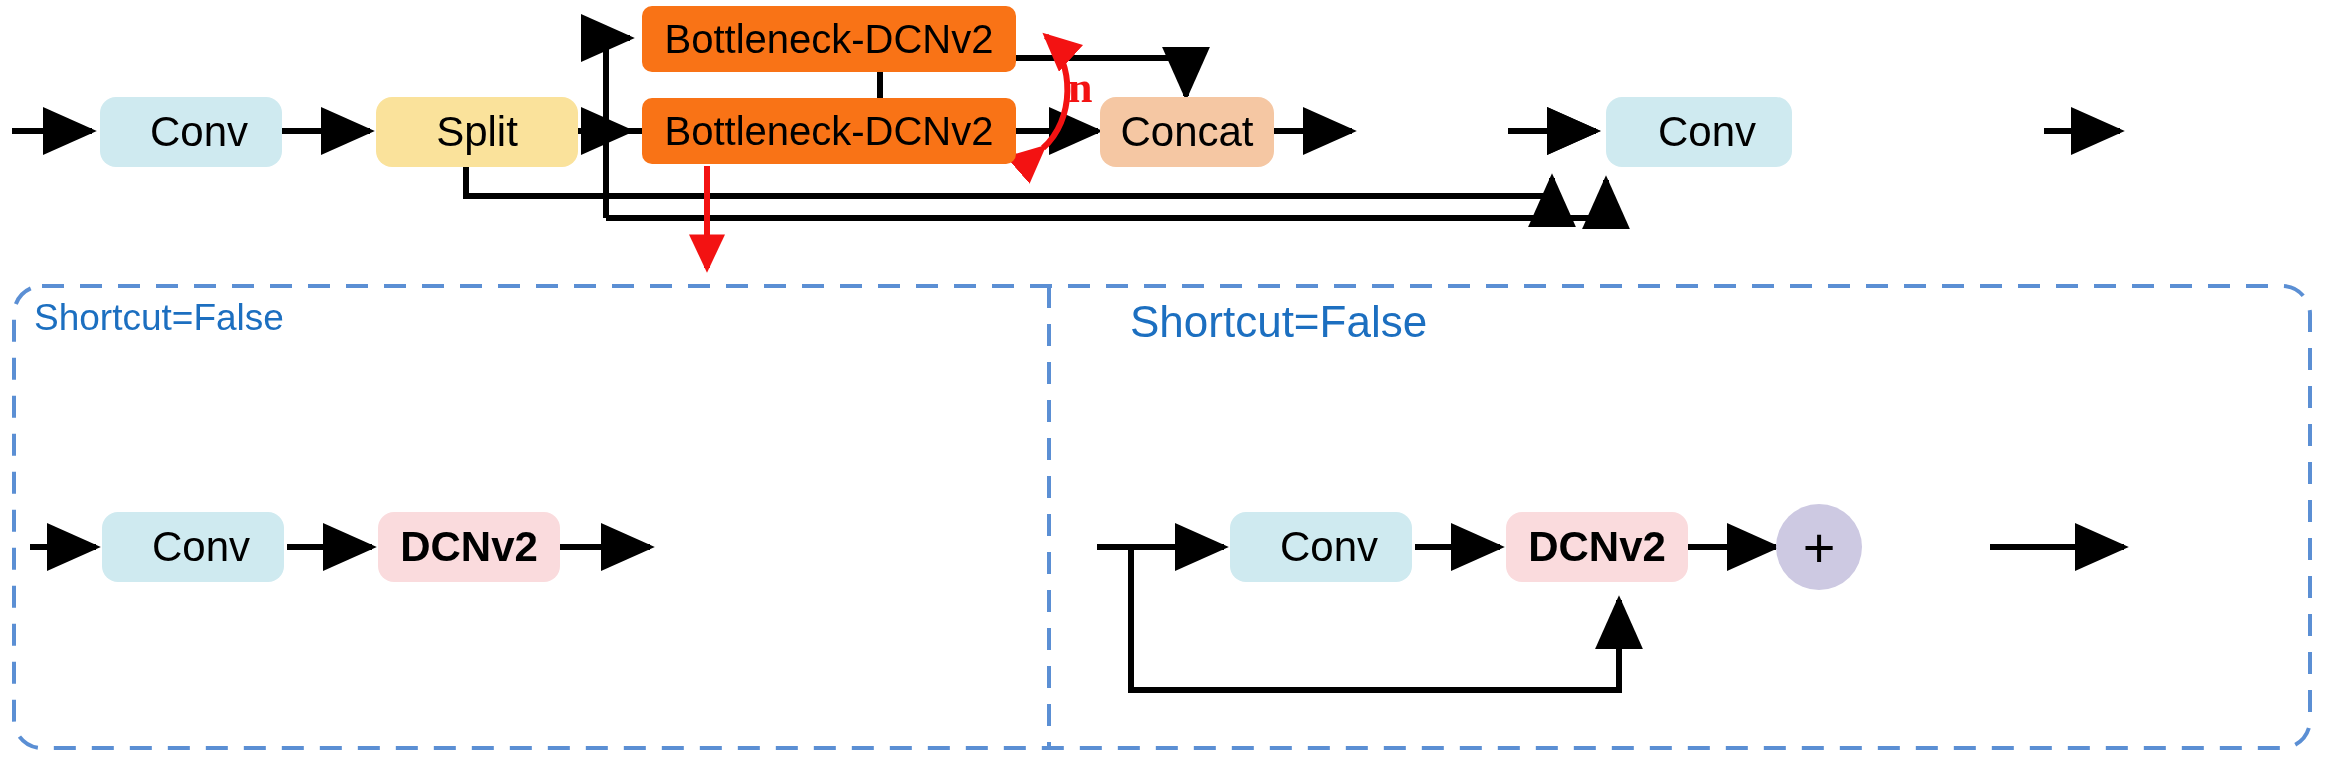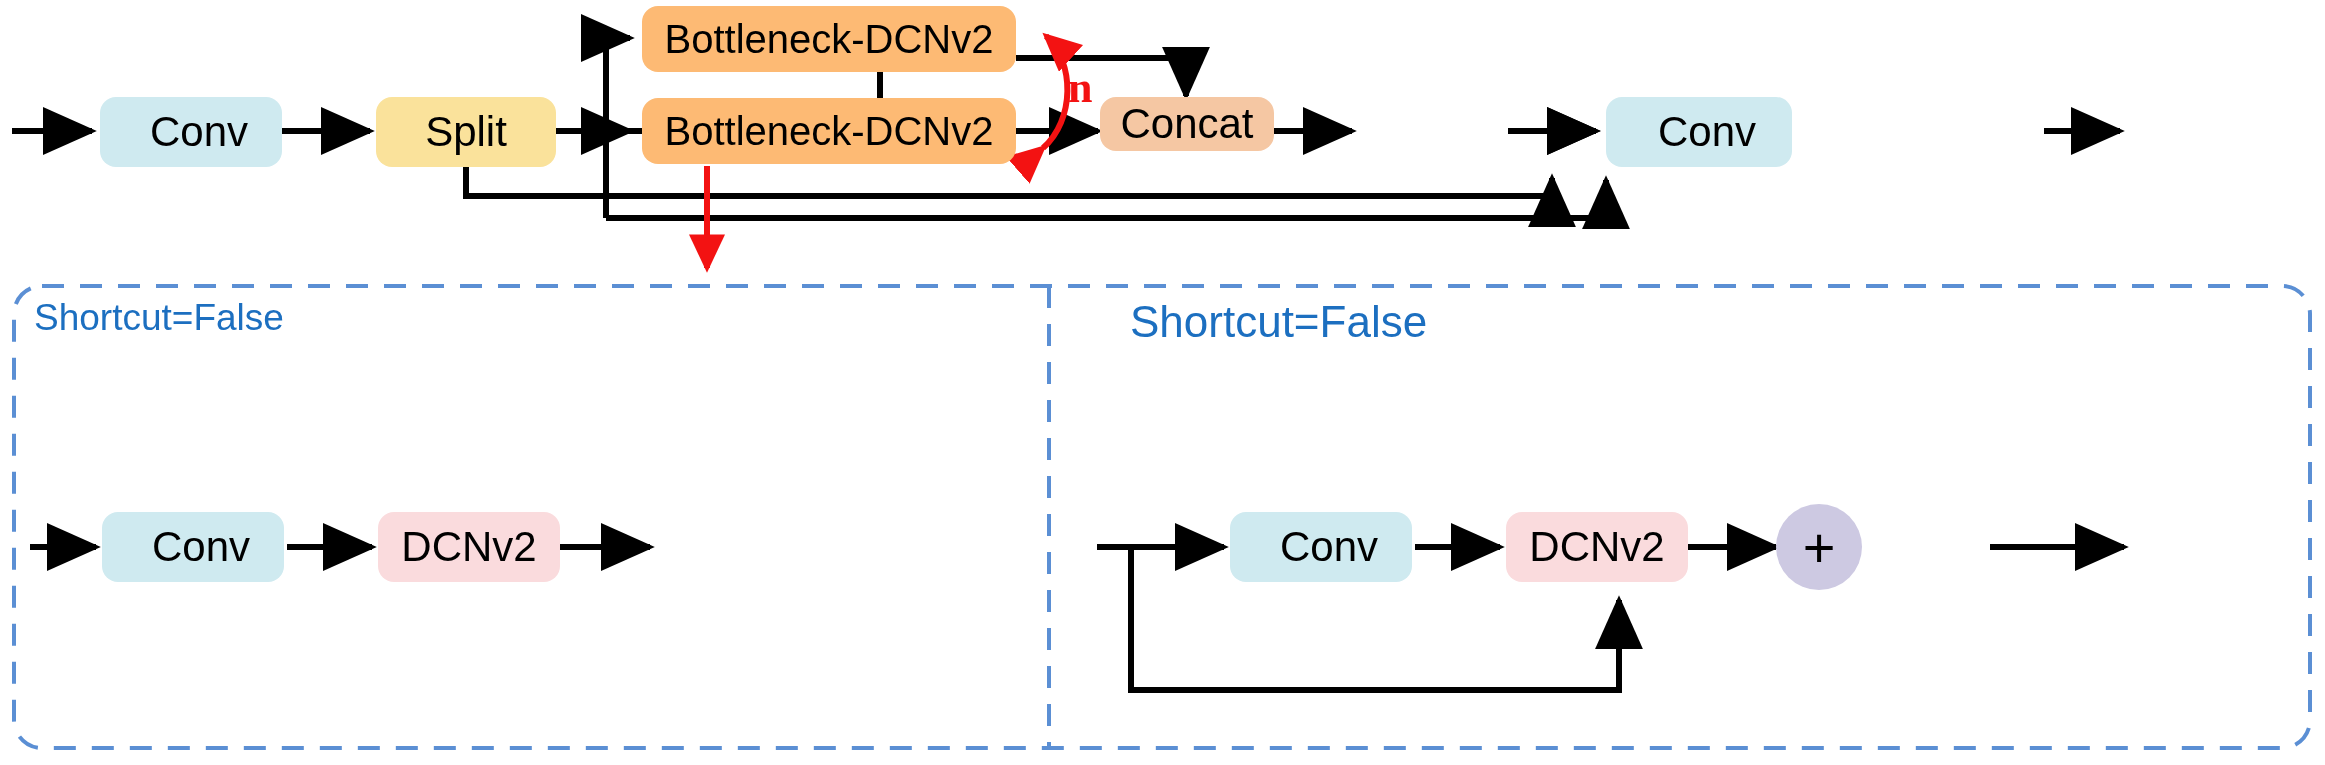--- a/index.html
+++ b/index.html
@@ -3,23 +3,23 @@
 <meta charset="utf-8">
 <style>
   html,body{margin:0;padding:0;background:#ffffff;}
   body{font-family:"Liberation Sans",sans-serif;}
   #stage{position:relative;width:2325px;height:765px;background:#fff;overflow:hidden;}
   #stage svg.layer{position:absolute;left:0;top:0;width:2325px;height:765px;pointer-events:none;}
   .node{position:absolute;display:flex;align-items:center;justify-content:center;
         box-sizing:border-box;border-radius:16px;color:#000;white-space:nowrap;}
   .node.conv{background:#CFEAF0;padding-left:16px;}
   .node.split{background:#FAE29B;}
-  .node.bottle{background:#fdba74;}
+  .node.bottle{background:#f97316;border-radius:10px;}
   .node.concat{background:#F5C7A3;}
-  .node.dcn{background:#FADBDD;}
+  .node.dcn{background:#FADBDD;font-weight:bold;}
   .node.plus{background:#CDC9E2;border-radius:50%;}
   .lbl{position:absolute;color:#1C6FC0;white-space:nowrap;}
   .ntag{position:absolute;color:#F31212;font-family:"Liberation Serif",serif;font-style:normal;}
 </style>
 </head>
 <body>
 
 <div id="stage">
 
   <svg class="layer" viewBox="0 0 2325 765">
@@ -108,33 +108,33 @@
     <g stroke="#000" stroke-width="6" fill="none">
       <path d="M1508,131 L1596,131" marker-end="url(#ah)"></path>
       <path d="M2044,131 L2120,131" marker-end="url(#ah)"></path>
     </g>
   </svg>
 
   <div class="node conv" style="left:100px;top:97px;width:182px;height:70px;font-size:42px;">
     <span>Conv</span>
   </div>
 
-  <div class="node split" style="left:376px;top:97px;width:180px;height:70px;font-size:42px;">
+  <div class="node split" style="left:376px;top:97px;width:202px;height:70px;font-size:42px;">
     <span>Split</span>
   </div>
 
   <div class="node bottle" style="left:642px;top:6px;width:374px;height:66px;font-size:40px;">
     <span>Bottleneck-DCNv2</span>
   </div>
 
   <div class="node bottle" style="left:642px;top:98px;width:374px;height:66px;font-size:40px;">
     <span>Bottleneck-DCNv2</span>
   </div>
 
-  <div class="node concat" style="left:1100px;top:97px;width:174px;height:54px;font-size:42px;">
+  <div class="node concat" style="left:1100px;top:97px;width:174px;height:70px;font-size:42px;">
     <span>Concat</span>
   </div>
 
   <div class="node conv" style="left:1606px;top:97px;width:186px;height:70px;font-size:42px;">
     <span>Conv</span>
   </div>
 
   <div class="ntag" style="left:1068px;top:62px;font-size:44px;font-weight:700;">n</div>
 
   <div class="lbl" style="left:34px;top:297px;font-size:37px;">Shortcut=False</div>

